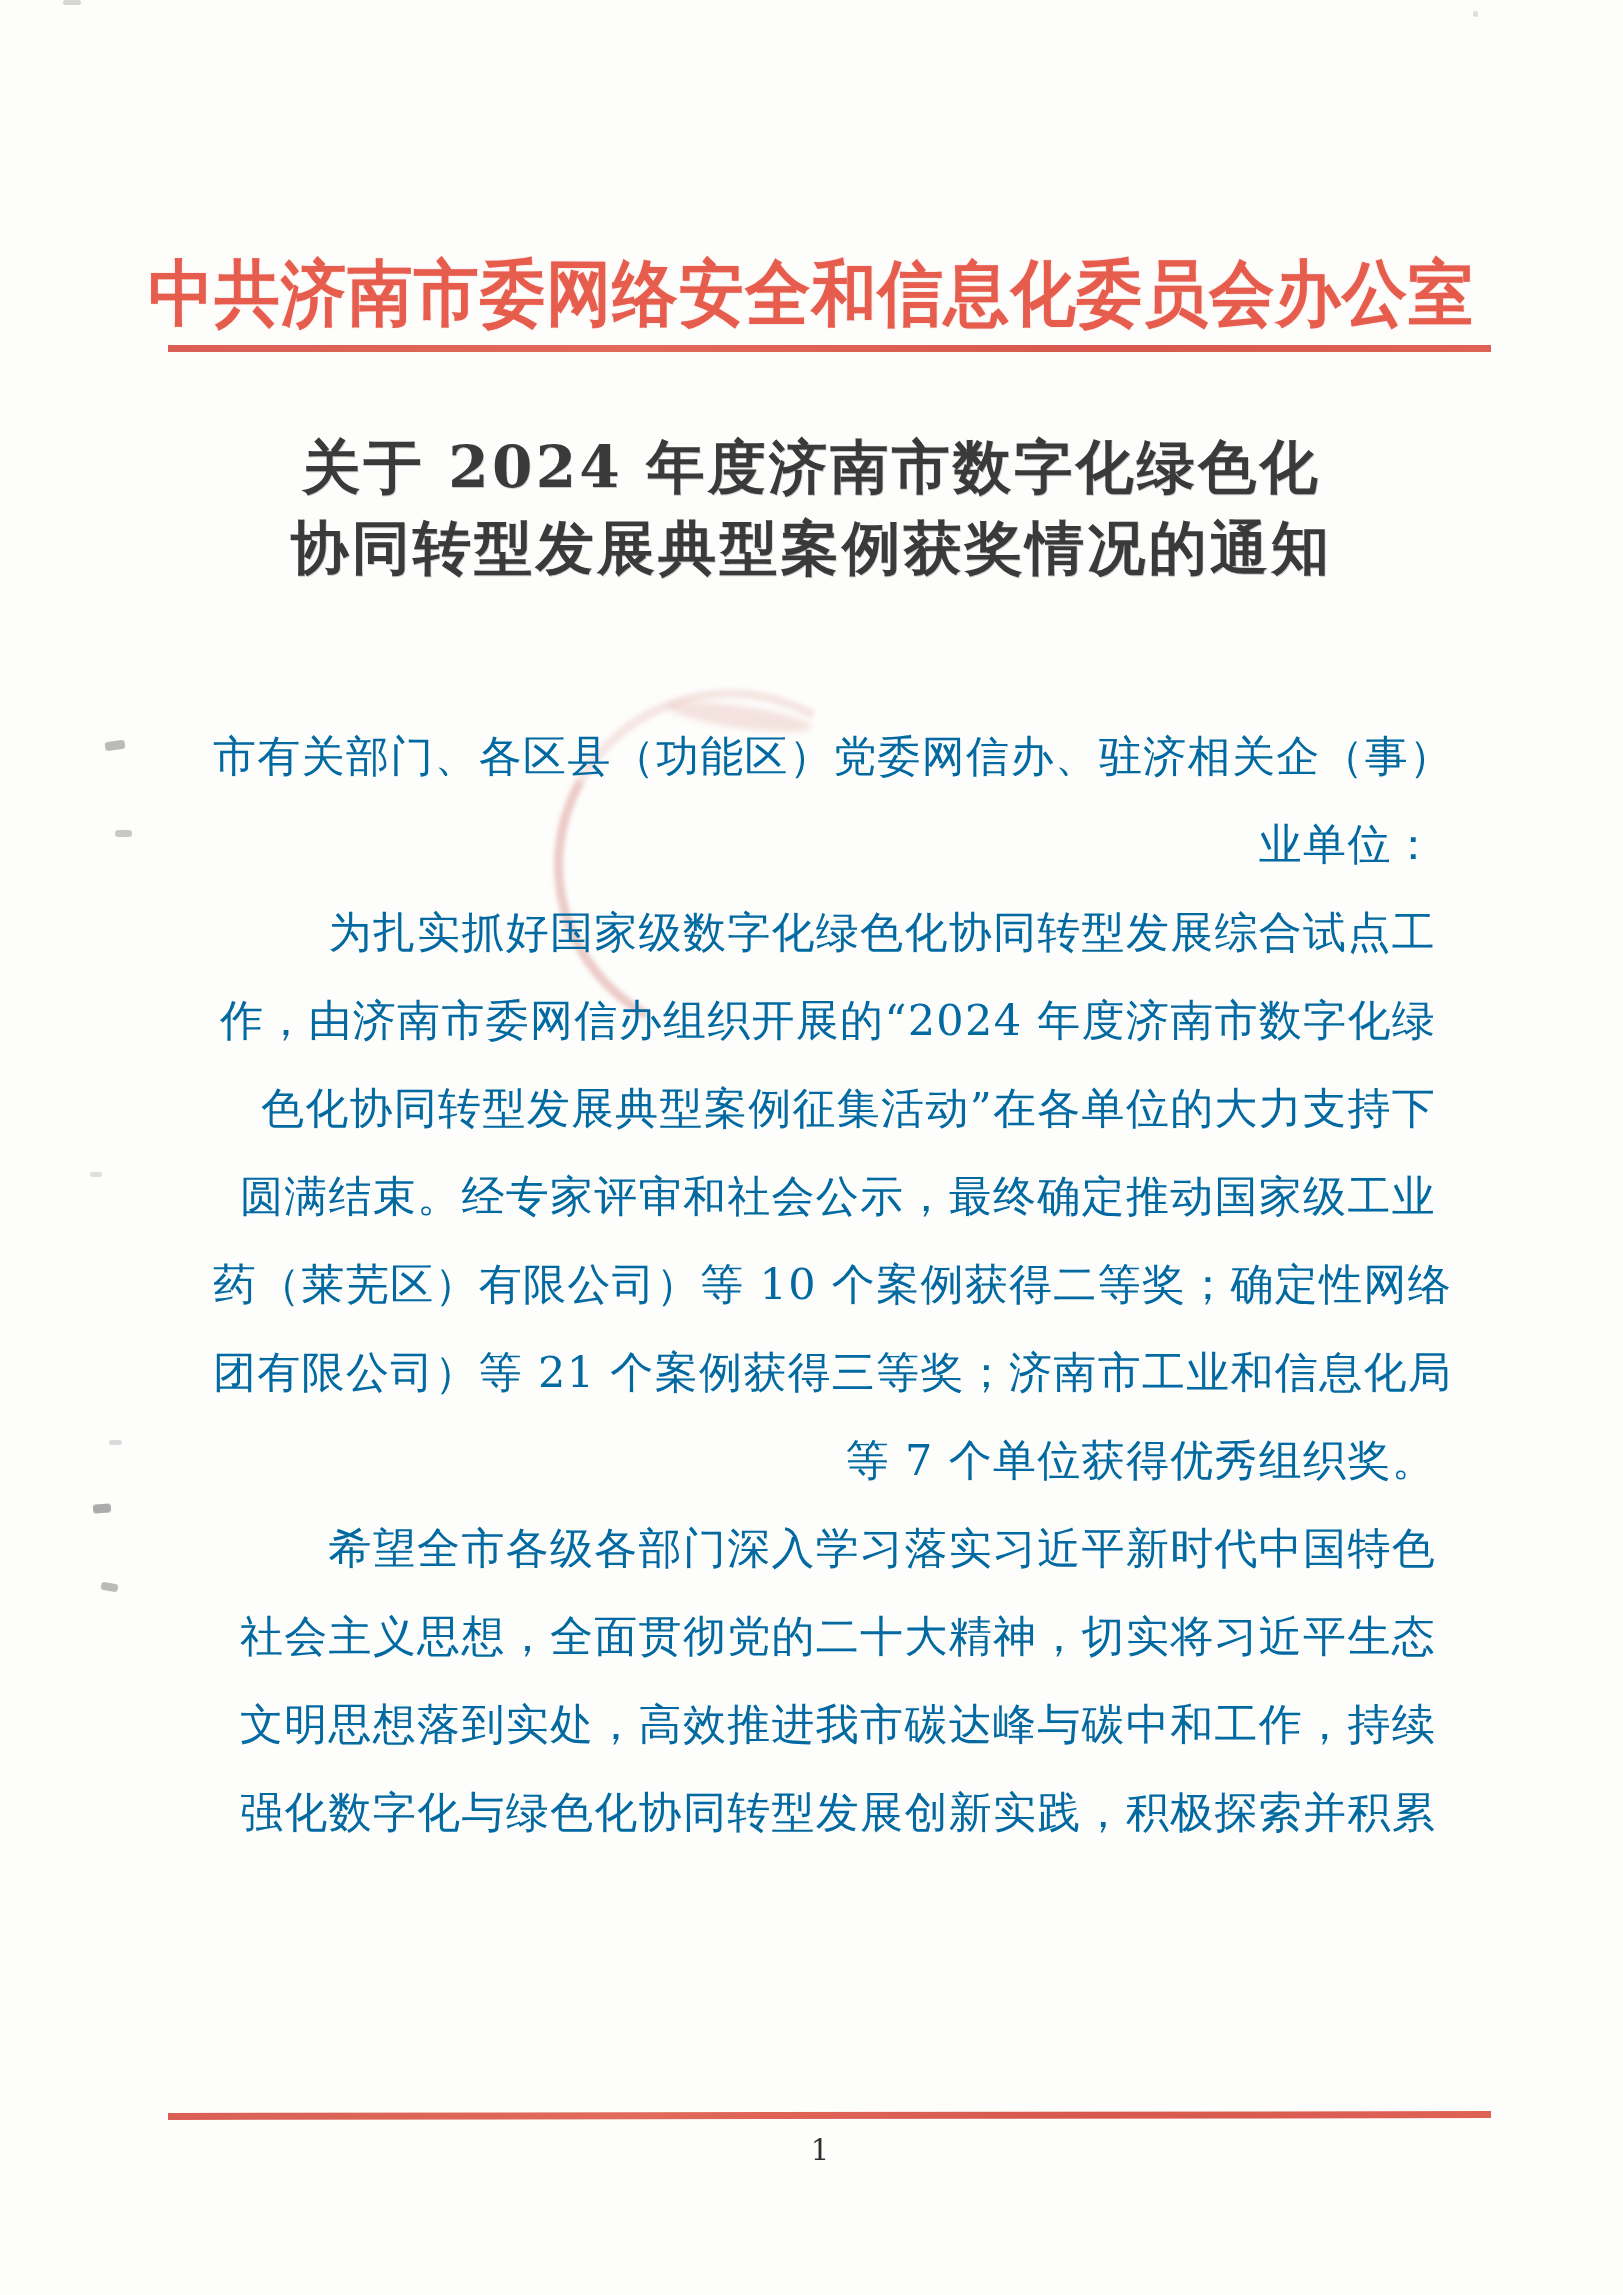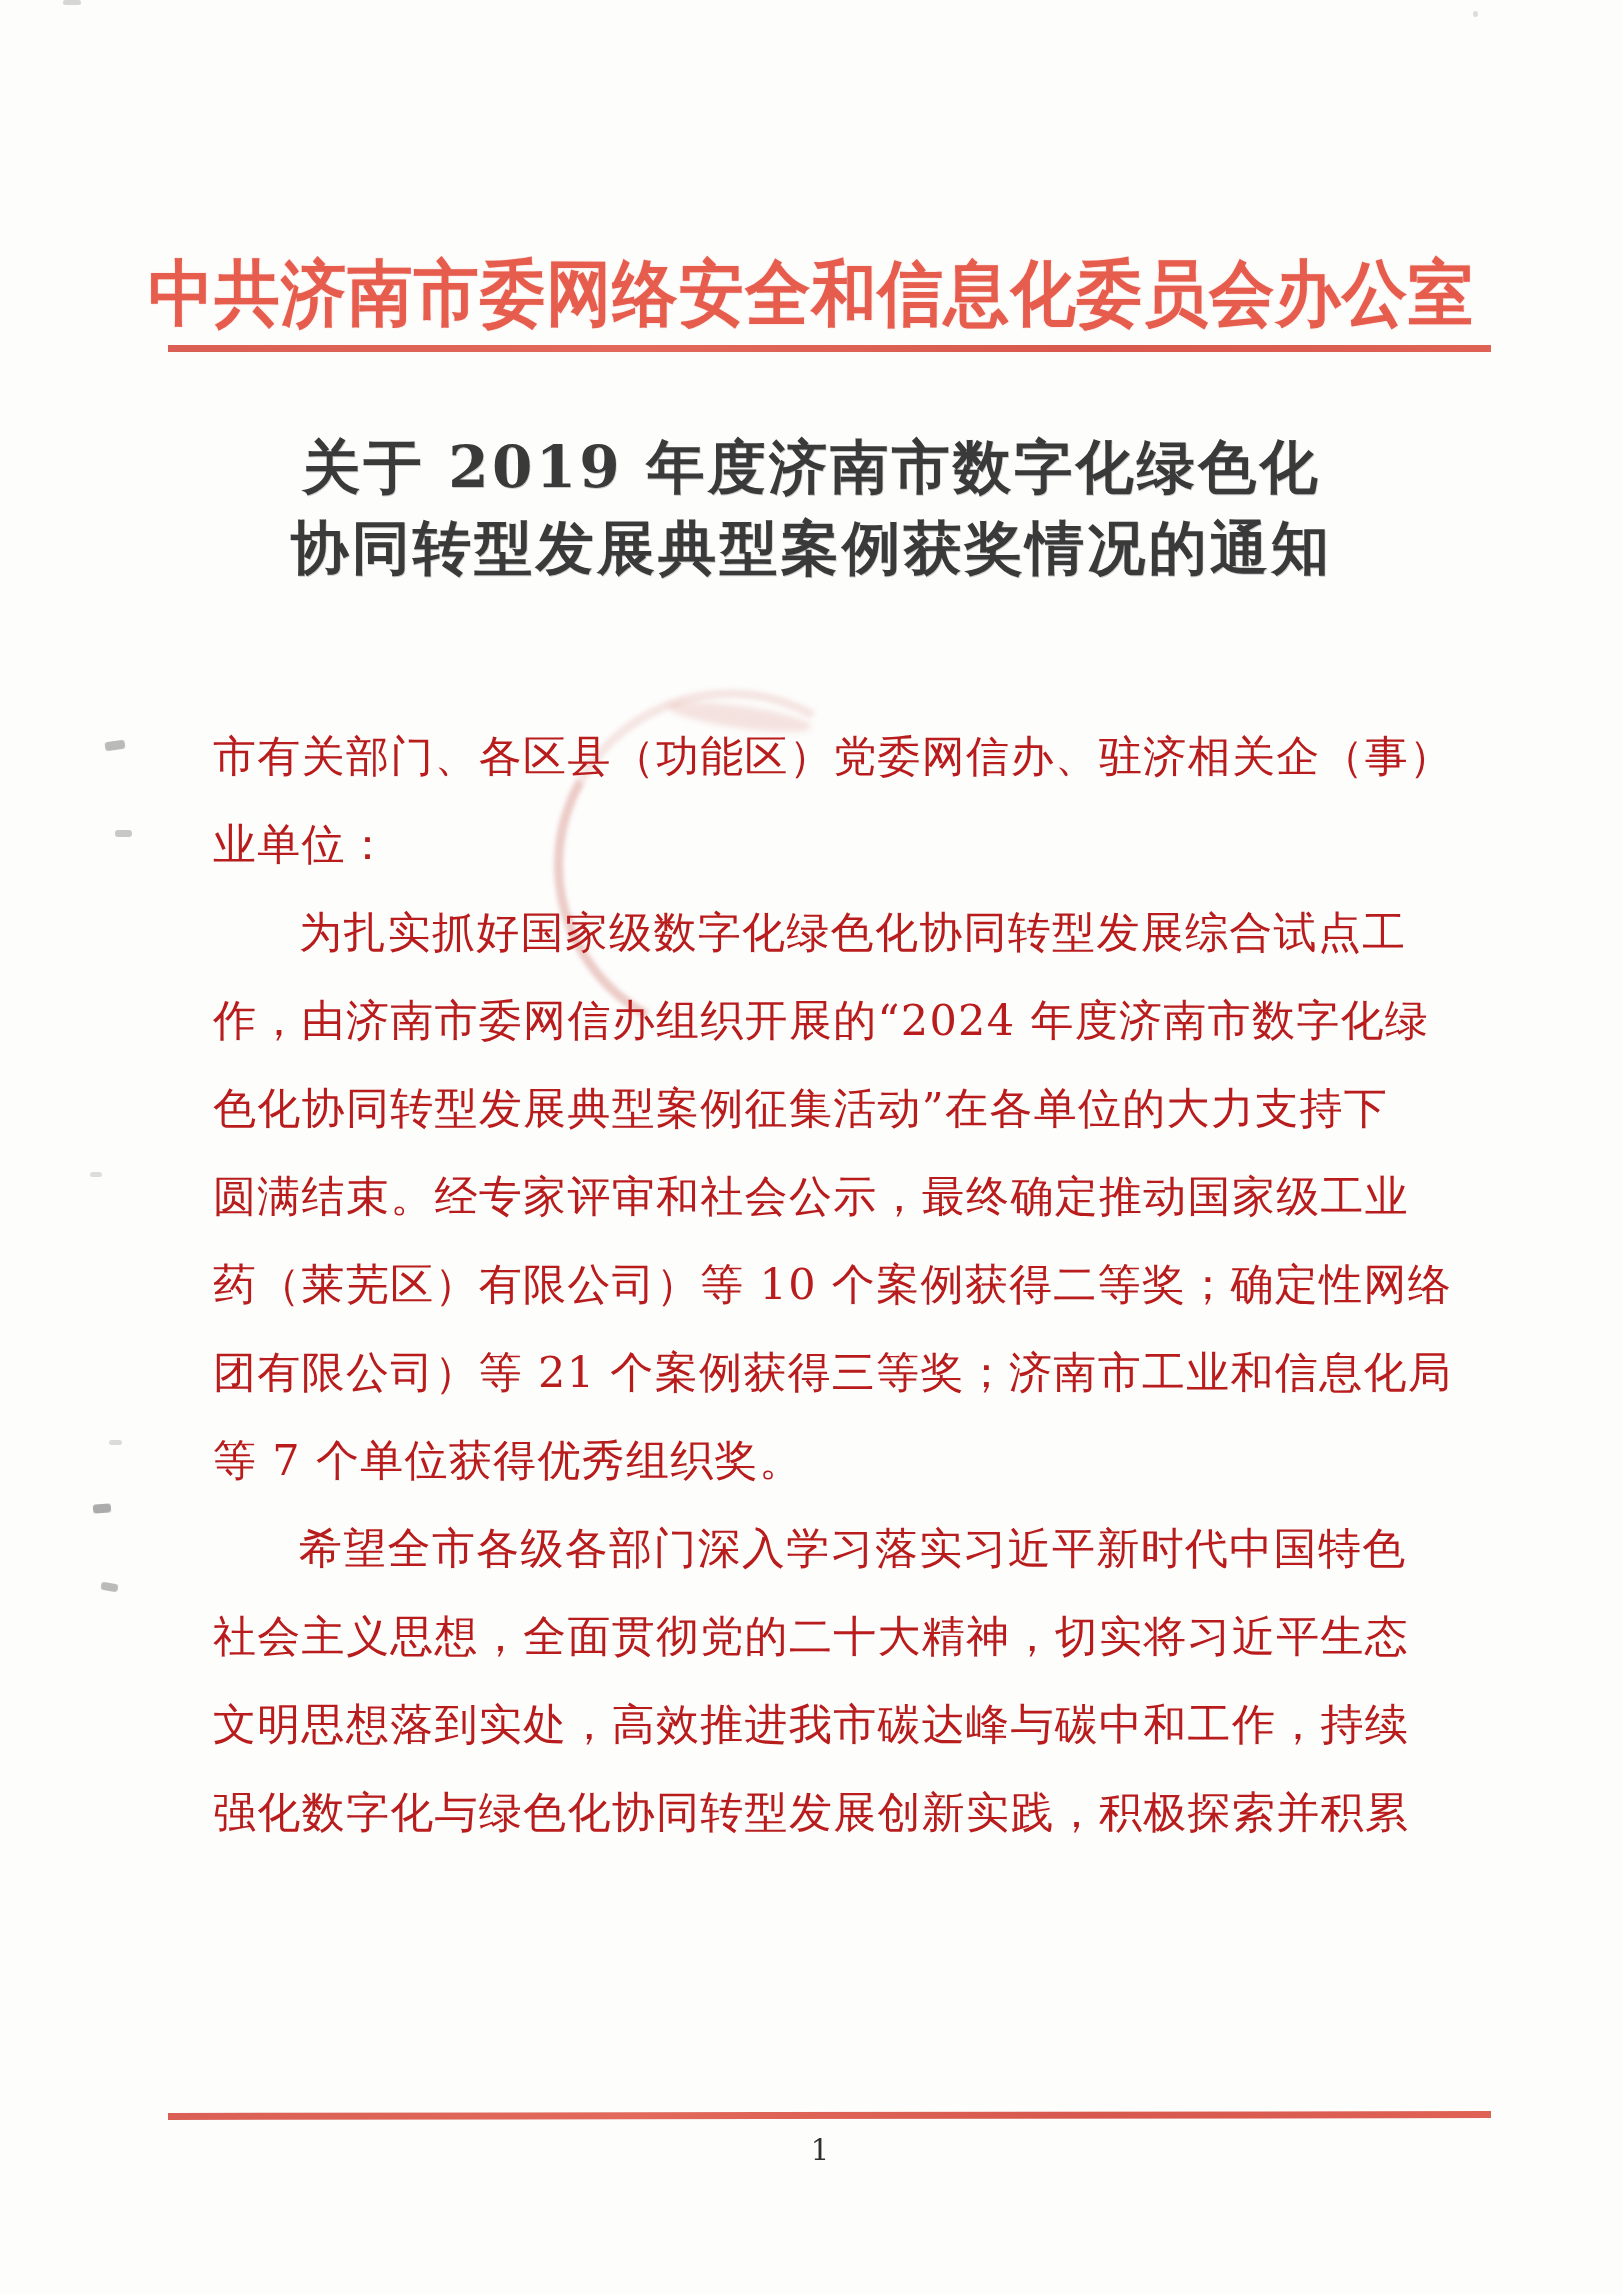--- a/index.html
+++ b/index.html
@@ -53,24 +53,25 @@
     line-height: 81px;
     text-shadow: 0.7px 0.7px 0 rgba(58,58,58,0.25);
   }
   .doc-title .t-line { white-space: nowrap; }
   
   .body-text {
     position: absolute;
     top: 712px;
     left: 213px;
     width: 1223px;
-    color: #b91c1c;
+    color: #0369a1;
     font-size: 43px;
     letter-spacing: 1.3px;
     font-weight: 400;
+    text-align: right;
   }
   .body-text .b-line {
     height: 88px;
     line-height: 88px;
     white-space: nowrap;
   }
   .body-text .b-line.indent { padding-left: 86px; }
   
   .page-number {
     position: absolute;
@@ -129,21 +130,21 @@
 <div class="page">
 
   <div class="speck speck-corner"></div>
   <div class="speck speck-tr"></div>
 
   <div class="letterhead">中共济南市委网络安全和信息化委员会办公室</div>
 
   <div class="rule-red rule-top"></div>
 
   <div class="doc-title">
-    <div class="t-line">关于 2019 年度济南市数字化绿色化</div>
+    <div class="t-line">关于 2024 年度济南市数字化绿色化</div>
     <div class="t-line">协同转型发展典型案例获奖情况的通知</div>
   </div>
 
   <div class="seal-bleed"></div>
   <div class="seal-smudge"></div>
 
   <div class="body-text">
     <div class="b-line">市有关部门、各区县（功能区）党委网信办、驻济相关企（事）</div>
     <div class="b-line">业单位：</div>
     <div class="b-line indent">为扎实抓好国家级数字化绿色化协同转型发展综合试点工</div>

